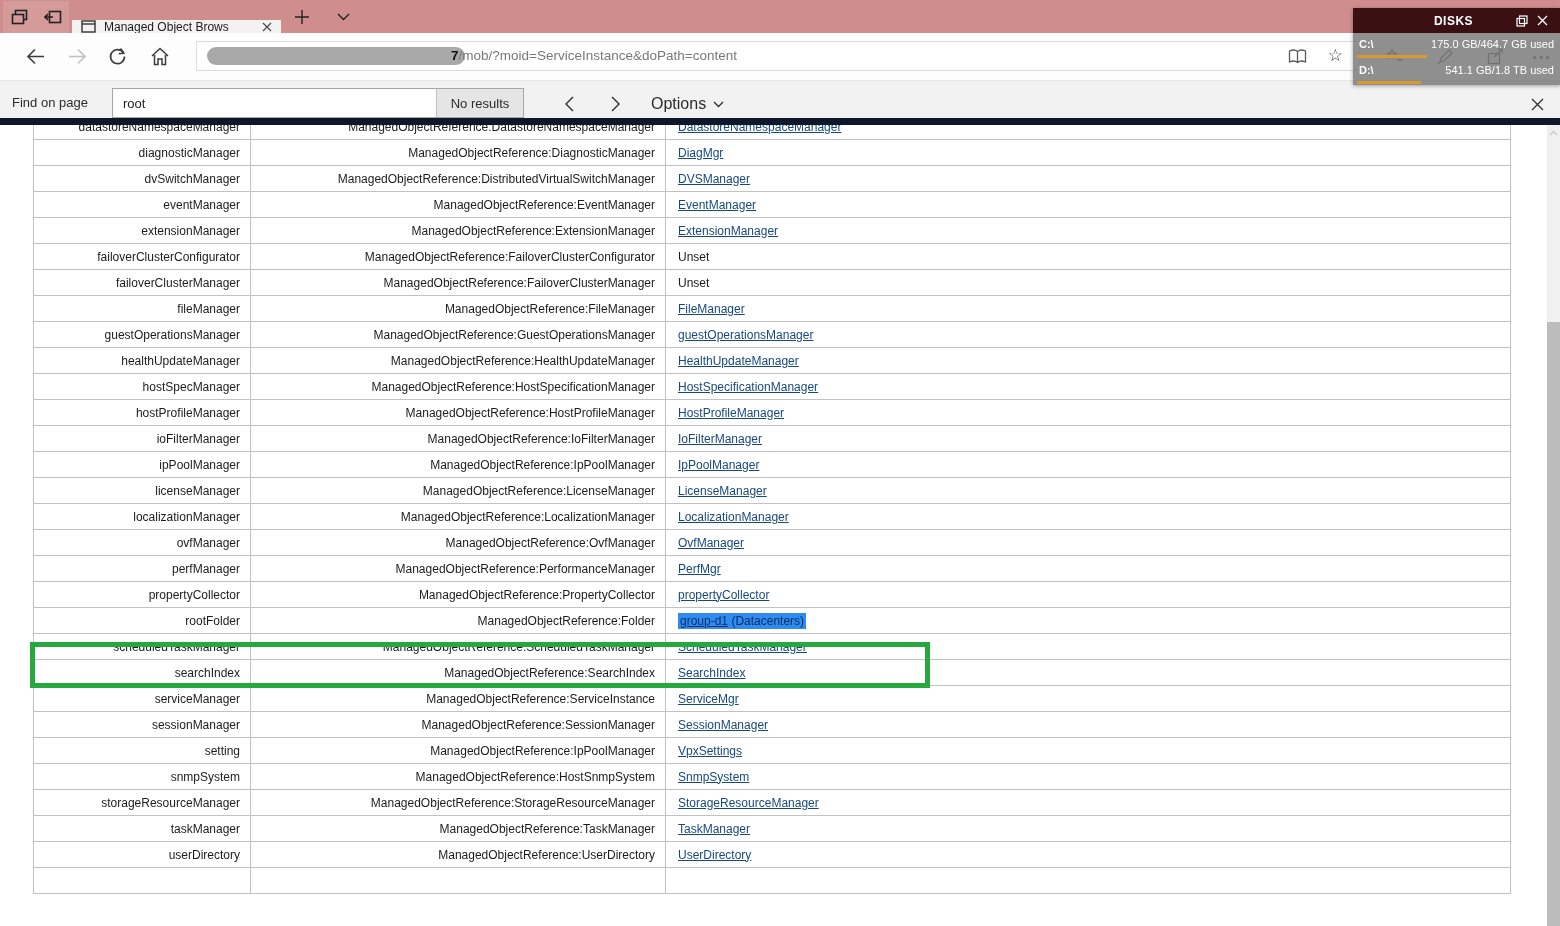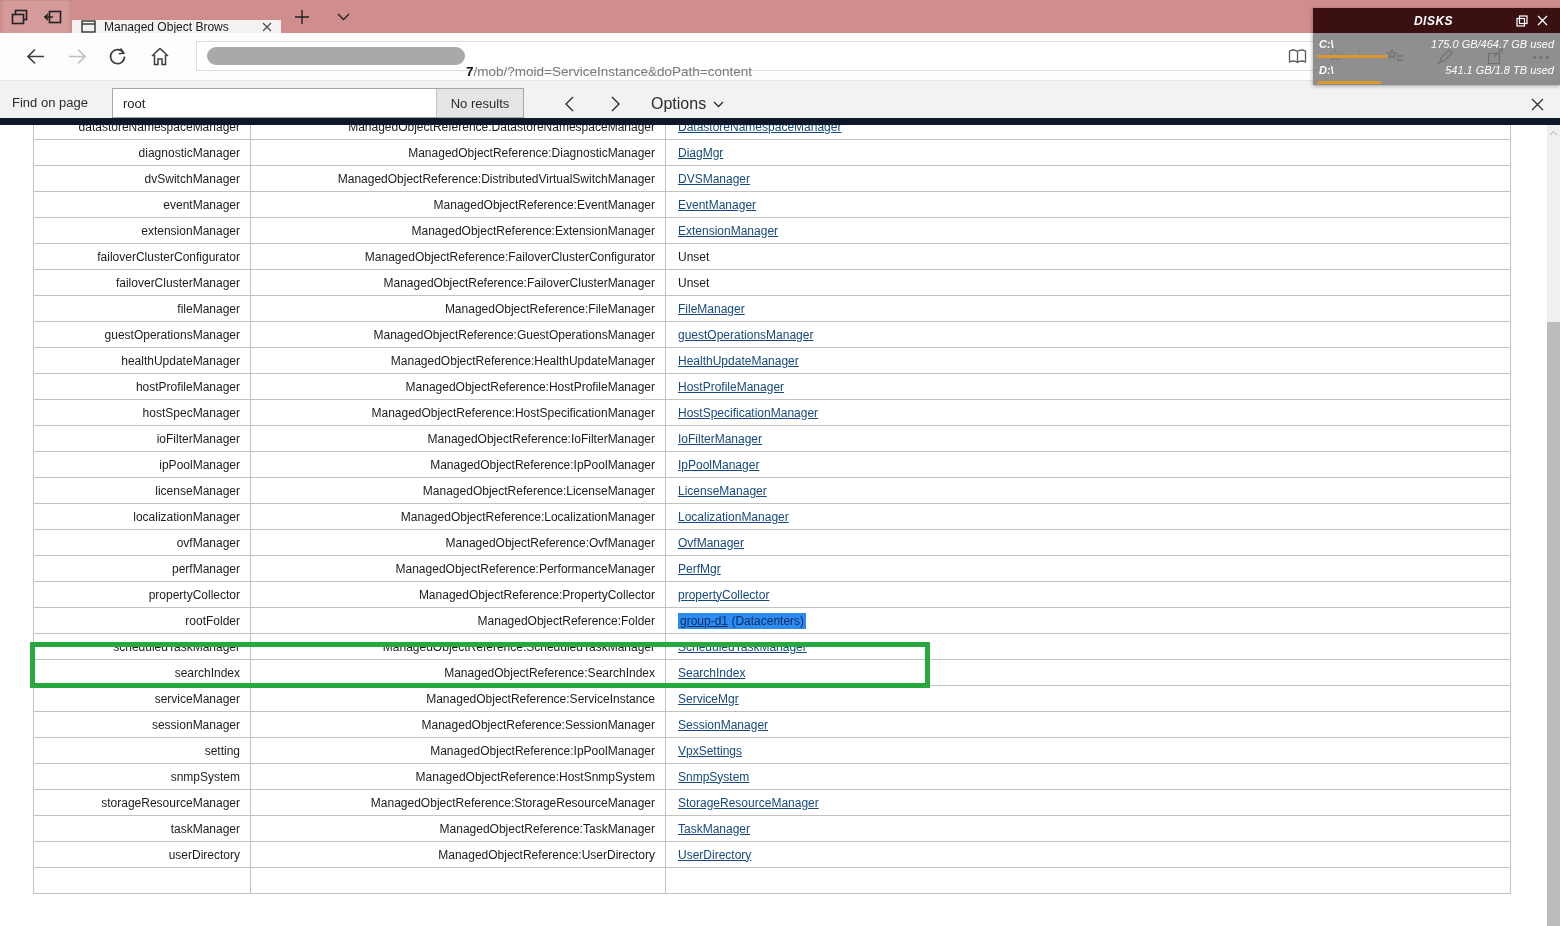--- a/index.html
+++ b/index.html
@@ -15,21 +15,21 @@
   .tab { width:209px; margin-left:3px; background:#f4f1f1; display:flex; align-items:center; padding:0 9px; gap:8px;margin-top:20px; }
   .tab-title { font-size:12px; color:#1b1b1b; white-space:nowrap; overflow:hidden; flex:1; }
   .tab-close { color:#4a4a4a; display:flex; align-items:center; }
   .newtab { width:42px; display:flex; align-items:center; justify-content:center; color:#2a2a2a; }
   .tabs-dd { width:40px; display:flex; align-items:center; justify-content:center; }
   
   .toolbar { position:absolute; top:33px; left:0; width:100%; height:47px; background:#fdfdfd; }
   .nav-ic { position:absolute; top:14px; }
   .urlbox { position:absolute; left:196px; top:8px; width:1164px; height:30px; background:#fff; border:1px solid #dcdcdc; }
   .redact { position:absolute; left:10px; top:5px; width:258px; height:18px; background:#a9a9a9; border-radius:9px; }
-  .urltext { position:absolute; left:269px; top:0; height:28px; line-height:28px; font-size:13.5px; white-space:nowrap;margin-top:16px; }
+  .urltext { position:absolute; left:254px; top:0; height:28px; line-height:28px; font-size:13.5px; white-space:nowrap; }
   .url-host { color:#111; font-weight:bold; }
   .url-path { color:#787878; }
   .urlbox .rv-book { position:absolute; right:52px; top:7px; }
   .urlbox .fav-star { position:absolute; right:16px; top:4px; font-size:17px; color:#3a3a3a; line-height:20px; }
   .ghost-ic { position:absolute; top:15px; color:#2e2e2e; }
   
   .findbar { position:absolute; top:80px; left:0; width:100%; height:45px; background:#f2f2f2; border-top:1px solid #e6e6e6; border-bottom:7px solid #0f172a; }
   .find-label { position:absolute; left:12px; top:14px; font-size:13px; color:#2c2c2c; }
   .find-group { position:absolute; left:112px; top:7px; width:412px; height:30px; border:1px solid #a6a6a6; display:flex; background:#fff; }
   .find-input { flex:1; border:0; outline:none; padding:0 10px; font-size:13px; font-family:Liberation Sans, sans-serif; color:#1c1c1c; background:#fff; }
@@ -48,21 +48,21 @@
   a.moblink { color:#17497e; text-decoration:underline; }
   .sel { background:#2e8cf0; color:#0b2d68; padding:1px 2px; }
   .sel a.moblink { color:#0b2d68; }
   
   .scrollbar { position:absolute; right:0; top:125px; width:13px; bottom:0; background:#f0f0f0; }
   .sb-up { position:absolute; top:5px; left:2px; }
   .sb-thumb { position:absolute; left:0; top:197px; bottom:0; width:13px; background:#bcbcbc; }
   
   .green-box { position:absolute; left:30px; top:642px; width:900px; height:46px; border:5px solid #26a83e; z-index:40; pointer-events:none; }
   
-  .disks { position:absolute; top:8px; right:0; width:247px; z-index:50; box-shadow:0 1px 4px rgba(0,0,0,.35);font-style:italic; }
+  .disks { position:absolute; top:8px; right:0; width:207px; z-index:50; box-shadow:0 1px 4px rgba(0,0,0,.35); }
   .disks-title { height:25px; background:#3a1013; color:#fff; display:flex; align-items:center; padding:0 8px; }
   .disks-title-text { flex:1; text-align:center; font-size:12px; font-weight:bold; letter-spacing:.5px; padding-left:34px; }
   .disks-tbtn { width:20px; display:flex; align-items:center; justify-content:center; }
   .disks-body { height:52px; background:rgba(125,125,125,.86); position:relative; }
   .disk-row { position:relative; height:26px; }
   .disk-label { position:absolute; left:6px; top:5px; font-size:11px; font-weight:bold; color:#fff; }
   .disk-usage { position:absolute; right:6px; top:5px; font-size:11px; color:#fff; white-space:nowrap; }
   .disk-bar { position:absolute; left:4px; bottom:1px; height:3px; background:#d9992f; }
   svg { display:block; }
 </style>
@@ -250,28 +250,28 @@
             <td class="c-name">guestOperationsManager</td>
             <td class="c-type">ManagedObjectReference:GuestOperationsManager</td>
             <td class="c-value"><a class="moblink" href="#">guestOperationsManager</a></td>
           </tr>
           <tr>
             <td class="c-name">healthUpdateManager</td>
             <td class="c-type">ManagedObjectReference:HealthUpdateManager</td>
             <td class="c-value"><a class="moblink" href="#">HealthUpdateManager</a></td>
           </tr>
           <tr>
+            <td class="c-name">hostSpecManager</td>
+            <td class="c-type">ManagedObjectReference:HostSpecificationManager</td>
+            <td class="c-value"><a class="moblink" href="#">HostSpecificationManager</a></td>
+          </tr>
+          <tr>
             <td class="c-name">hostProfileManager</td>
             <td class="c-type">ManagedObjectReference:HostProfileManager</td>
             <td class="c-value"><a class="moblink" href="#">HostProfileManager</a></td>
-          </tr>
-          <tr>
-            <td class="c-name">hostSpecManager</td>
-            <td class="c-type">ManagedObjectReference:HostSpecificationManager</td>
-            <td class="c-value"><a class="moblink" href="#">HostSpecificationManager</a></td>
           </tr>
           <tr>
             <td class="c-name">ioFilterManager</td>
             <td class="c-type">ManagedObjectReference:IoFilterManager</td>
             <td class="c-value"><a class="moblink" href="#">IoFilterManager</a></td>
           </tr>
           <tr>
             <td class="c-name">ipPoolManager</td>
             <td class="c-type">ManagedObjectReference:IpPoolManager</td>
             <td class="c-value"><a class="moblink" href="#">IpPoolManager</a></td>

